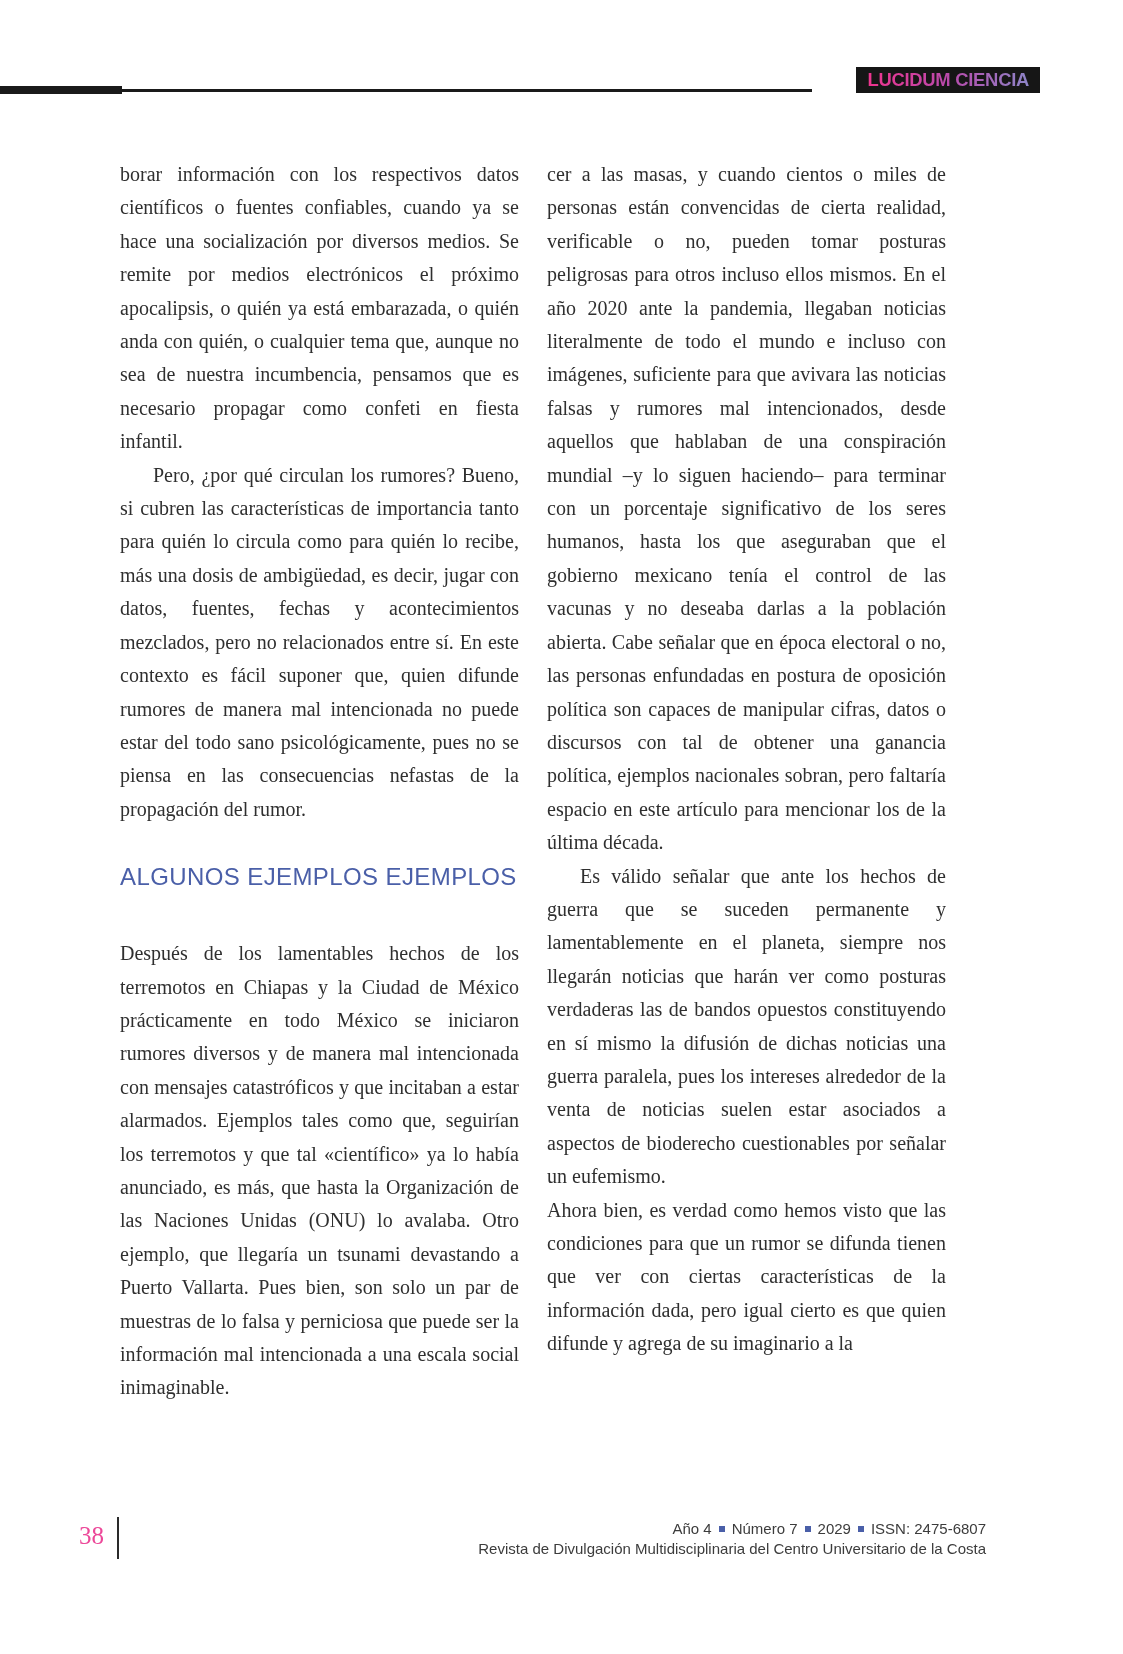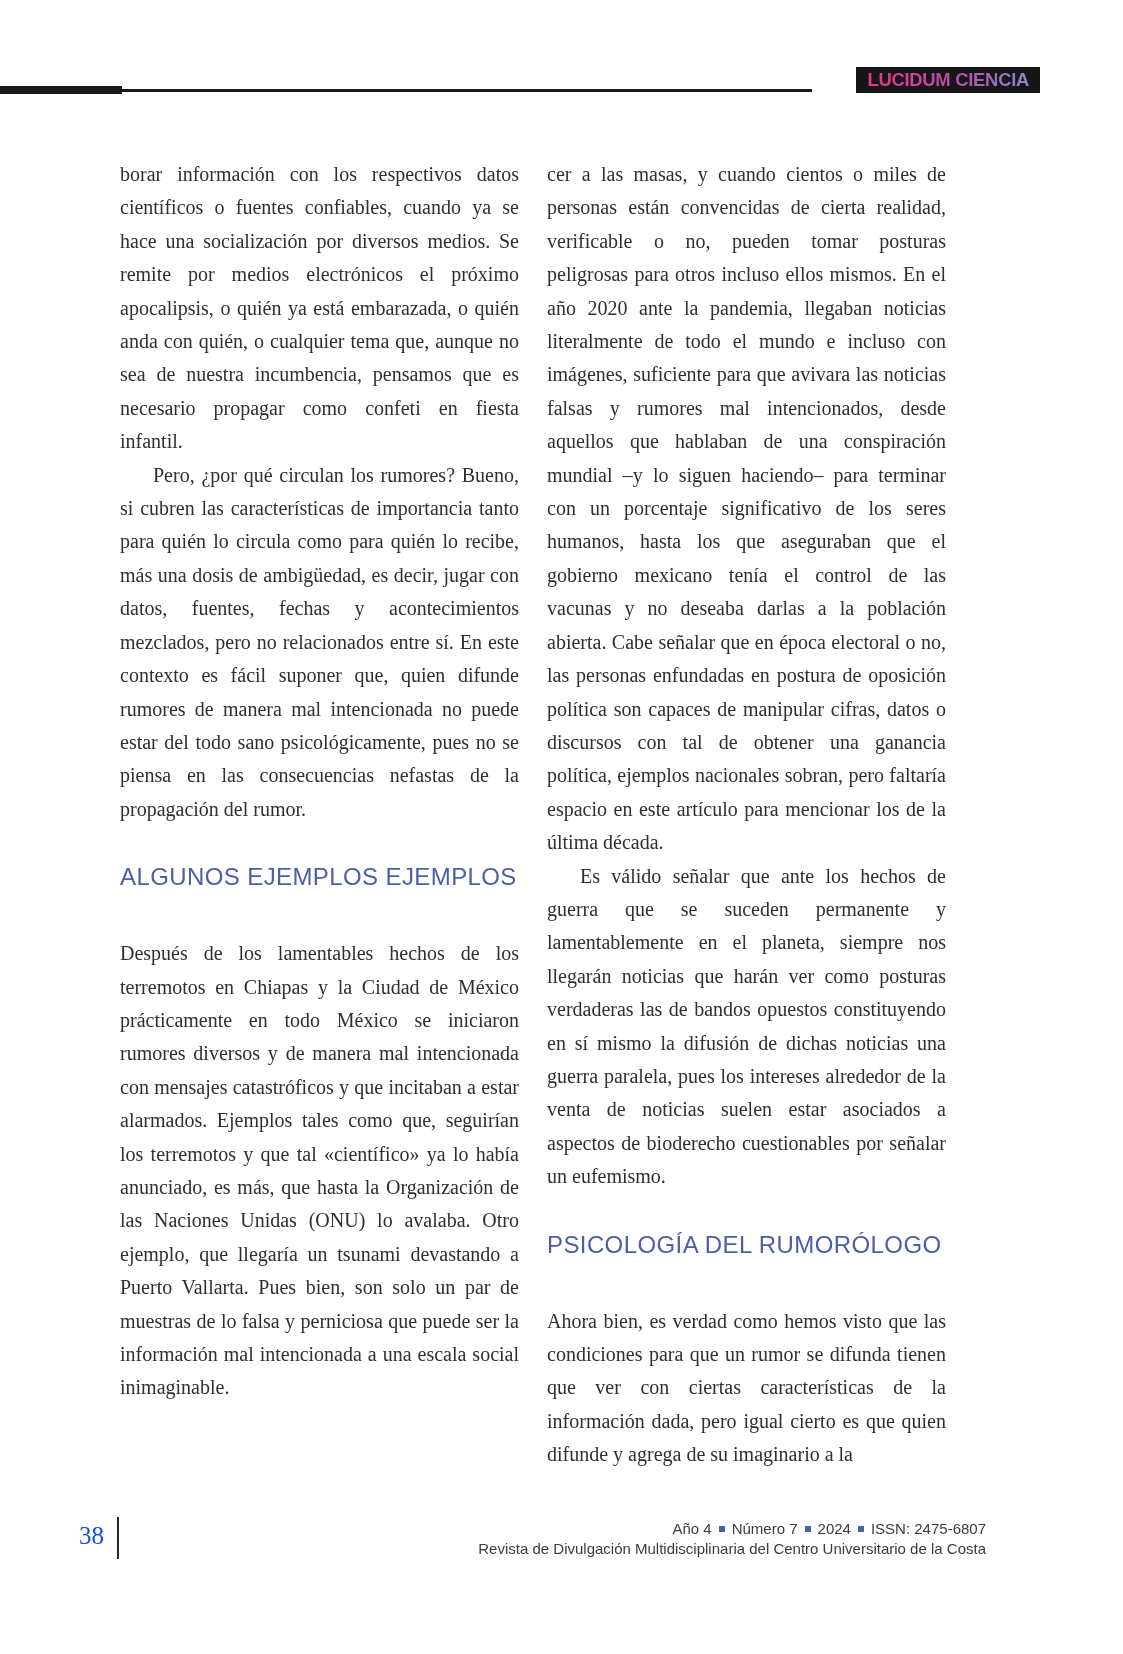--- a/index.html
+++ b/index.html
@@ -55,21 +55,21 @@
     font-weight:400;font-size:24px;line-height:28px;
     color:var(--accent);
     letter-spacing:0.4px;
     margin:37px 0 46px 0;
   }
 
   
   .folio-number{
     position:absolute;left:79px;top:1522px;
     font-family:"Liberation Serif", serif;
-    font-size:25px;color:#1d4ed8;
+    font-size:25px;color:#ec4899;
   }
   .folio-bar{position:absolute;left:117px;top:1517px;width:2px;height:42px;background:#2a2a2a;}
   .imprint{
     position:absolute;right:178px;top:1519px;
     text-align:right;
     font-family:"Liberation Sans", sans-serif;
     font-size:15px;line-height:20px;
     color:var(--footer-text);
   }
   .sep-square{
@@ -92,26 +92,25 @@
   <main class="columns">
     <div class="col" id="col-left">
         <p class="para">borar información con los respectivos datos científicos o fuentes confiables, cuando ya se hace una socialización por diversos medios. Se remite por medios electrónicos el próximo apocalipsis, o quién ya está embarazada, o quién anda con quién, o cualquier tema que, aunque no sea de nuestra incumbencia, pensamos que es necesario propagar como confeti en fiesta infantil.</p>
         <p class="para indent">Pero, ¿por qué circulan los rumores? Bueno, si cubren las características de importancia tanto para quién lo circula como para quién lo recibe, más una dosis de ambigüedad, es decir, jugar con datos, fuentes, fechas y acontecimientos mezclados, pero no relacionados entre sí. En este contexto es fácil suponer que, quien difunde rumores de manera mal intencionada no puede estar del todo sano psicológicamente, pues no se piensa en las consecuencias nefastas de la propagación del rumor.</p>
         <h2 class="section-heading">ALGUNOS EJEMPLOS EJEMPLOS</h2>
         <p class="para">Después de los lamentables hechos de los terremotos en Chiapas y la Ciudad de México prácticamente en todo México se iniciaron rumores diversos y de manera mal intencionada con mensajes catastróficos y que incitaban a estar alarmados. Ejemplos tales como que, seguirían los terremotos y que tal «científico» ya lo había anunciado, es más, que hasta la Organización de las Naciones Unidas (ONU) lo avalaba. Otro ejemplo, que llegaría un tsunami devastando a Puerto Vallarta. Pues bien, son solo un par de muestras de lo falsa y perniciosa que puede ser la información mal intencionada a una escala social inimaginable.</p>
       </div>
     <div class="col" id="col-right">
         <p class="para">cer a las masas, y cuando cientos o miles de personas están convencidas de cierta realidad, verificable o no, pueden tomar posturas peligrosas para otros incluso ellos mismos. En el año 2020 ante la pandemia, llegaban noticias literalmente de todo el mundo e incluso con imágenes, suficiente para que avivara las noticias falsas y rumores mal intencionados, desde aquellos que hablaban de una conspiración mundial –y lo siguen haciendo– para terminar con un porcentaje significativo de los seres humanos, hasta los que aseguraban que el gobierno mexicano tenía el control de las vacunas y no deseaba darlas a la población abierta. Cabe señalar que en época electoral o no, las personas enfundadas en postura de oposición política son capaces de manipular cifras, datos o discursos con tal de obtener una ganancia política, ejemplos nacionales sobran, pero faltaría espacio en este artículo para mencionar los de la última década.</p>
         <p class="para indent">Es válido señalar que ante los hechos de guerra que se suceden permanente y lamentablemente en el planeta, siempre nos llegarán noticias que harán ver como posturas verdaderas las de bandos opuestos constituyendo en sí mismo la difusión de dichas noticias una guerra paralela, pues los intereses alrededor de la venta de noticias suelen estar asociados a aspectos de bioderecho cuestionables por señalar un eufemismo.</p>
-        <h2 class="section-heading">PSICOLOGÍA DEL RUMORÓLOGO</h2>
         <p class="para">Ahora bien, es verdad como hemos visto que las condiciones para que un rumor se difunda tienen que ver con ciertas características de la información dada, pero igual cierto es que quien difunde y agrega de su imaginario a la</p>
       </div>
   </main>
 
   <div class="folio-number">38</div>
   <div class="folio-bar"></div>
 
   <div class="imprint">
-    <div class="imprint-line1" id="issue-info"><span>Año 4</span><span class="sep-square"></span><span>Número 7</span><span class="sep-square"></span><span>2024</span><span class="sep-square"></span><span>ISSN: 2475-6807</span></div>
+    <div class="imprint-line1" id="issue-info"><span>Año 4</span><span class="sep-square"></span><span>Número 7</span><span class="sep-square"></span><span>2029</span><span class="sep-square"></span><span>ISSN: 2475-6807</span></div>
     <div class="imprint-line2">Revista de Divulgación Multidisciplinaria del Centro Universitario de la Costa</div>
   </div>
 
 </div>
 
 </body></html>

